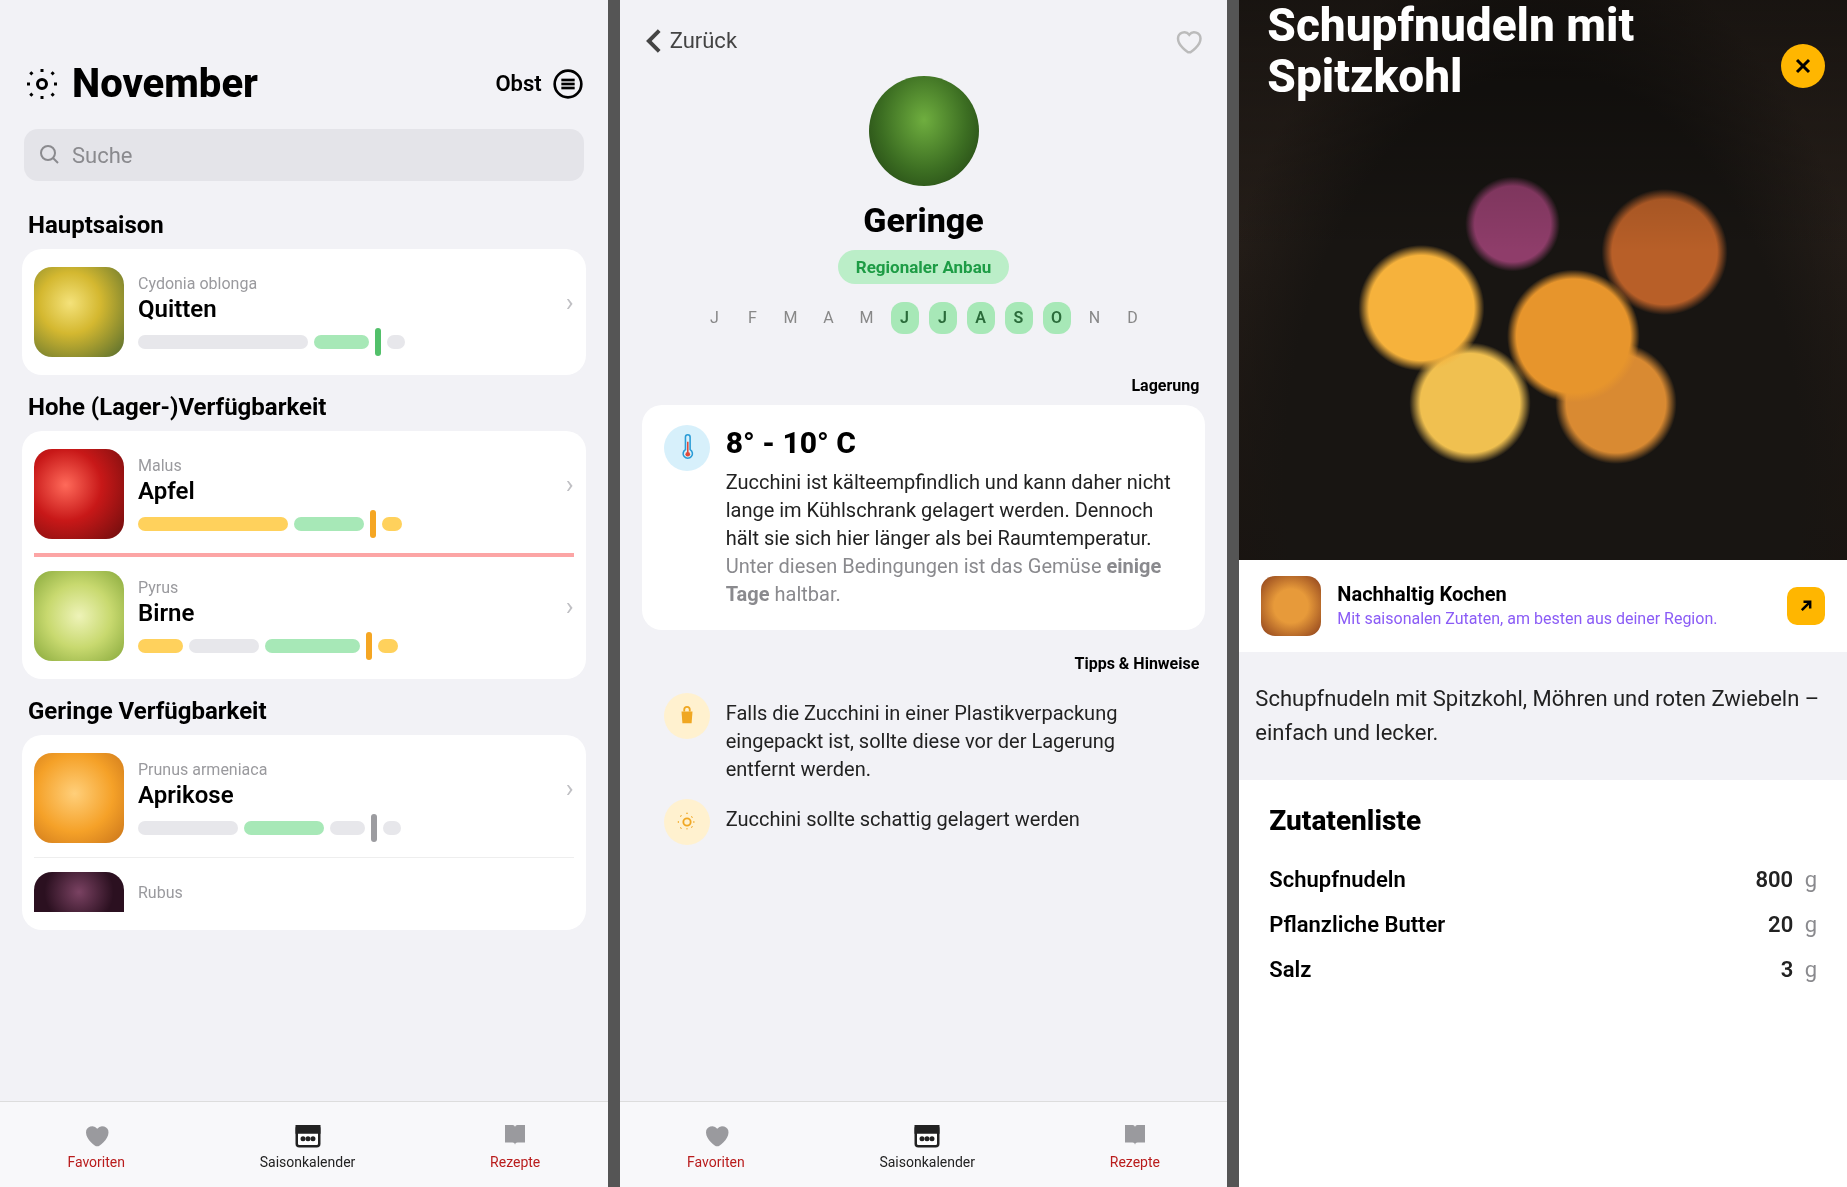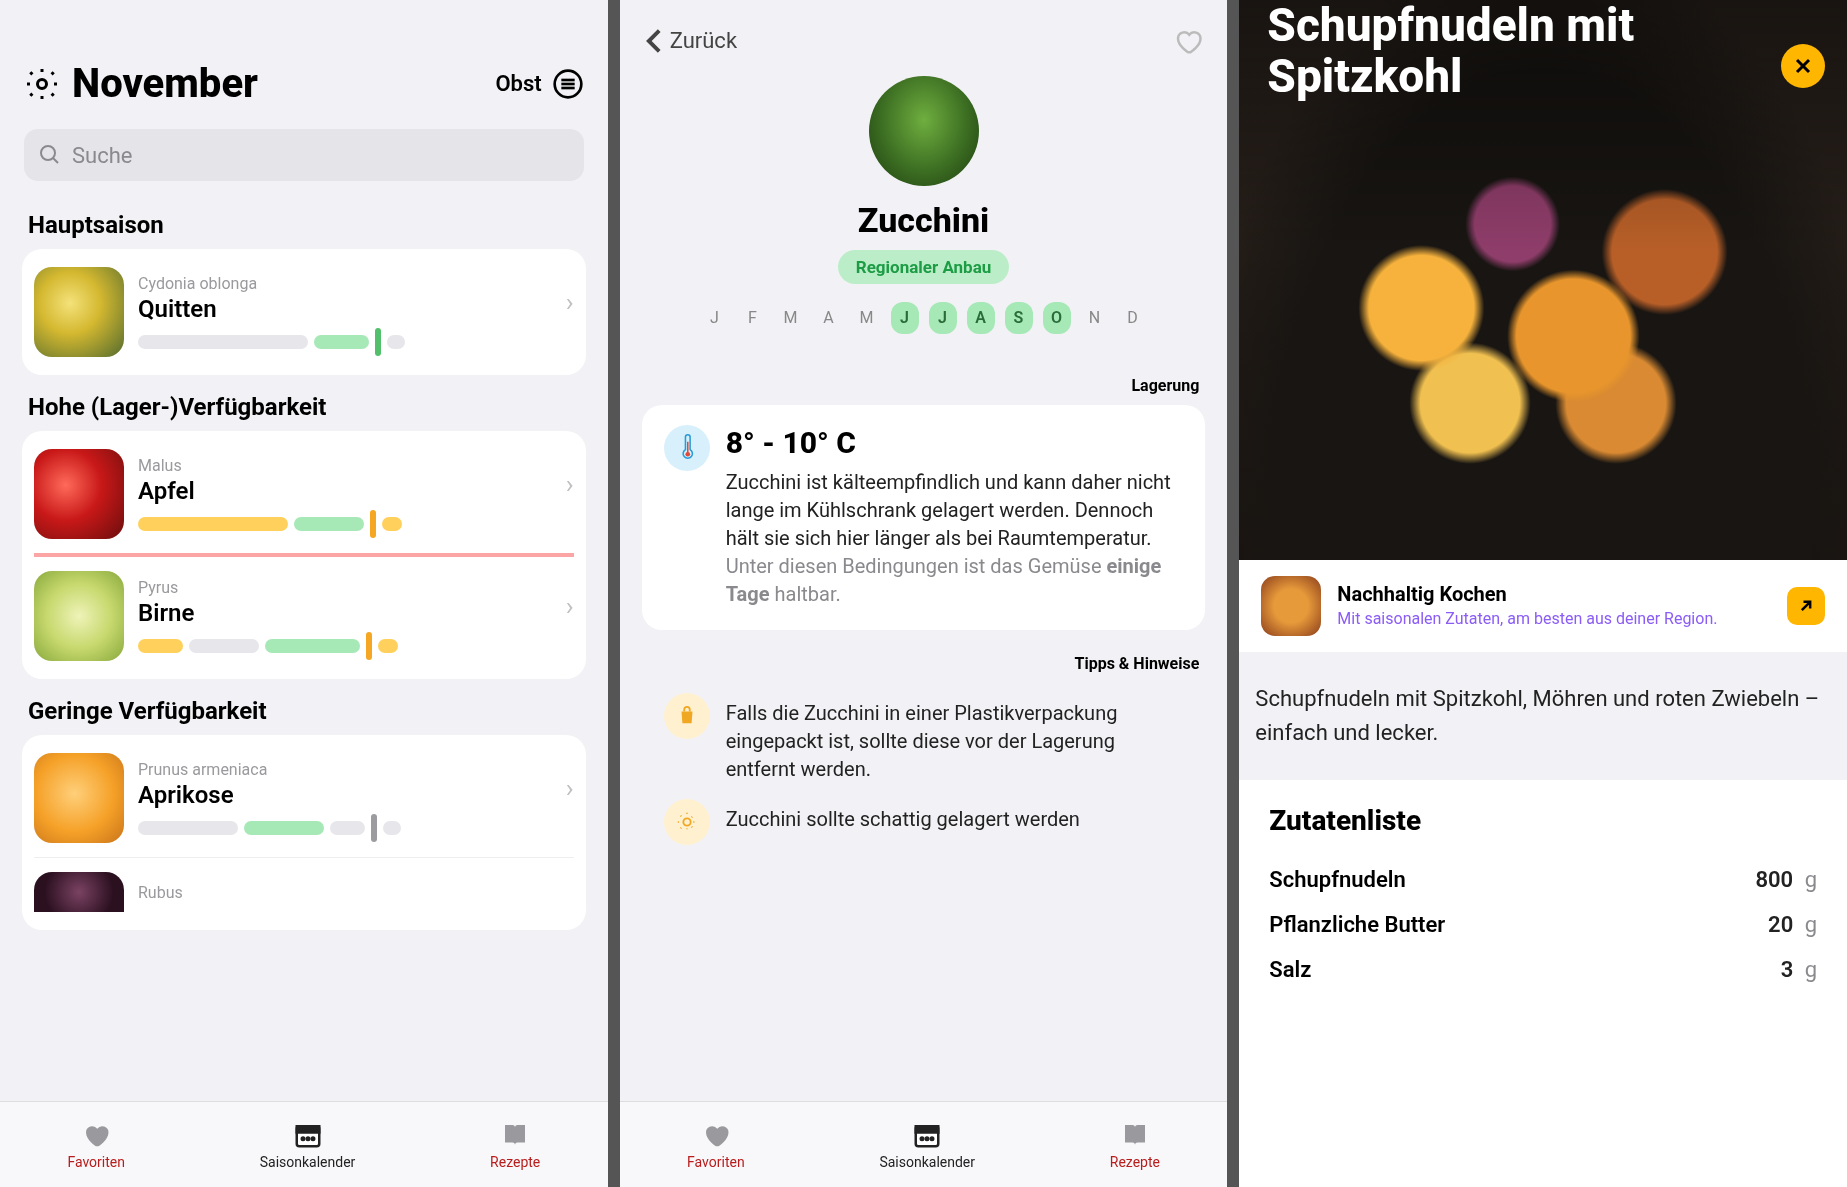--- a/index.html
+++ b/index.html
@@ -320,21 +320,21 @@
       <span>Zurück</span>
     </div>
     <div class="spacer"></div>
     <svg class="heart-out" viewBox="0 0 24 24">
         <path d="M12 21s-8-5-8-11a5 5 0 0 1 9-3 5 5 0 0 1 9 3c0 6-8 11-8 11z"></path>
       </svg>
   </div>
 
   <div class="hero">
     <div class="hero-img"></div>
-    <div class="hero-name">Zucchini</div>
+    <div class="hero-name">Geringe</div>
     <div class="badge">Regionaler Anbau</div>
     <div class="months" id="month-strip">
         <div class="mon">J</div>
         <div class="mon">F</div>
         <div class="mon">M</div>
         <div class="mon">A</div>
         <div class="mon">M</div>
         <div class="mon on">J</div>
         <div class="mon on">J</div>
         <div class="mon on">A</div>

